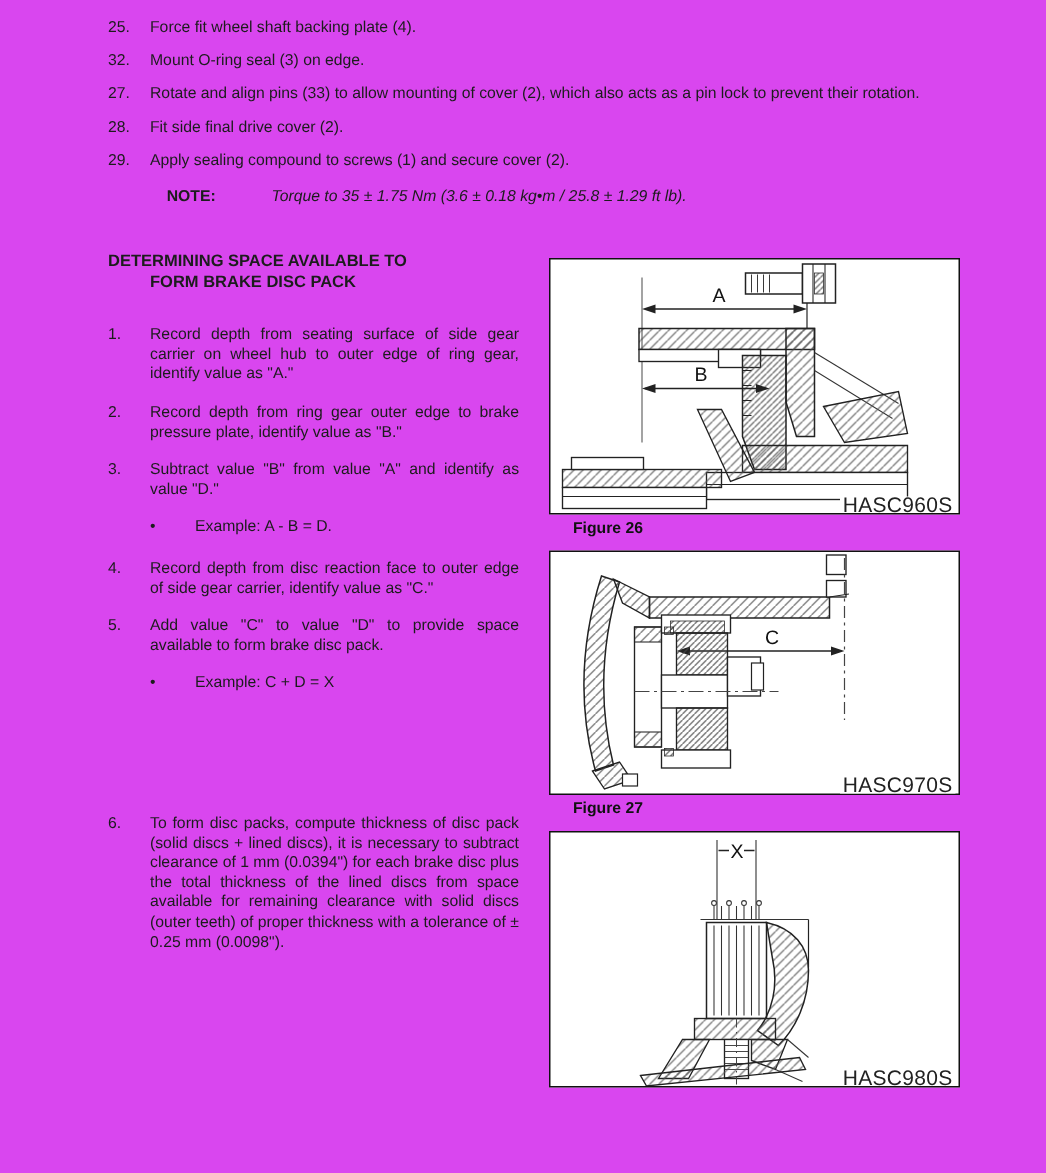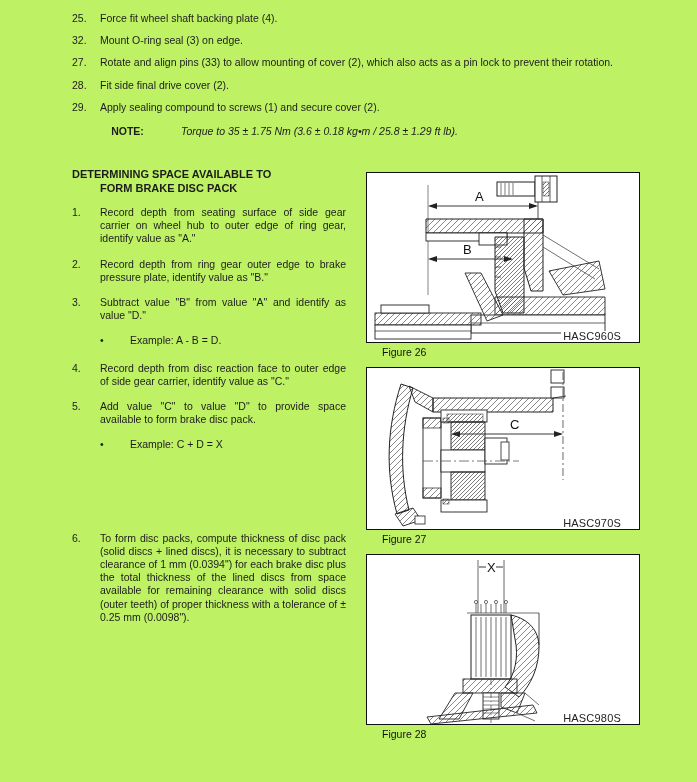--- a/index.html
+++ b/index.html
@@ -1,53 +1,53 @@
 <!DOCTYPE html>
 <html><head>
 <meta charset="utf-8">
 <style>
   html,body{margin:0;padding:0;background:#ffffff;}
   body{
     width:697px;height:782px;position:relative;overflow:hidden;
     font-family:"Liberation Sans", sans-serif;color:#1c1c1c;
     -webkit-font-smoothing:antialiased;
   }
-  .page{position:absolute;inset:0;background:#bef264;}
+  .page{position:absolute;inset:0;background:#d946ef;}
 
   
   .top-list{position:absolute;left:72px;top:12px;width:558px;}
   .li{display:flex;margin-bottom:9px;font-size:10.5px;line-height:13.2px;}
   .li .num{width:28px;flex:none;}
   .li .txt{flex:1;}
   .note-row{display:flex;margin-left:28px;margin-top:11px;font-size:10.5px;line-height:13.2px;text-align:center;}
   .note-label{font-weight:bold;width:55px;flex:none;}
   .note-text{font-style:italic;margin-left:26px;}
 
   
   .left-col{position:absolute;left:72px;top:168px;width:274px;font-size:10.5px;line-height:13.2px;}
-  .heading{font-weight:bold;font-size:11px;line-height:13.5px;margin-bottom:11px;}
+  .heading{font-weight:bold;font-size:11px;line-height:13.5px;margin-bottom:22px;}
   .heading .l2{margin-left:28px;}
   .step{display:flex;margin-bottom:12px;}
   .step .num{width:28px;flex:none;}
   .step .txt{flex:1;text-align:justify;}
   .example{display:flex;margin:0 0 14px 28px;}
   .example .bullet{width:30px;flex:none;}
   .step-6{margin-top:80px;}
 
   
   .right-col{position:absolute;left:366px;top:172px;width:274px;}
   .figure-box{position:relative;width:272px;border:1px solid #111;background:#fff;}
   .fig-26{height:169px;}
   .fig-27{height:161px;}
   .fig-28{height:169px;}
   .figure-code{
-    position:absolute;right:16px;bottom:0;font-size:11px;line-height:11px;
+    position:absolute;right:2px;bottom:0;font-size:14px;line-height:11px;
     background:#fff;padding:0 2px;color:#222;letter-spacing:.2px;
   }
-  .figure-caption{font-weight:normal;font-size:10.5px;line-height:12px;margin:3px 0 9px 0;color:#111;padding-left:16px;}
+  .figure-caption{font-weight:bold;font-size:10.5px;line-height:12px;margin:3px 0 9px 0;color:#111;padding-left:16px;}
   svg{display:block;}
   svg text{font-family:"Liberation Sans", sans-serif;font-size:13px;fill:#111;}
 </style>
 </head>
 <body>
 
 <div class="page">
 
   <div class="top-list">
     <div class="li">
@@ -286,16 +286,15 @@
         <polygon points="134,138 158,138 150,158 134,152" fill="url(#h28)" stroke="#222" stroke-width="0.9"></polygon>
         <line x1="158" y1="138" x2="172" y2="150" stroke="#333" stroke-width="0.7"></line>
         <line x1="150" y1="158" x2="168" y2="166" stroke="#333" stroke-width="0.7"></line>
 
         <polygon points="60,162 166,150 170,158 64,169" fill="url(#h28)" stroke="#222" stroke-width="0.9"></polygon>
 
         <line x1="124" y1="124" x2="124" y2="168" stroke="#444" stroke-width="0.7" stroke-dasharray="6 3 1 3"></line>
       </svg>
       <span class="figure-code">HASC980S</span>
     </div>
-    <div class="figure-caption">Figure 28</div>
 
   </div>
 </div>
 
 </body></html>

